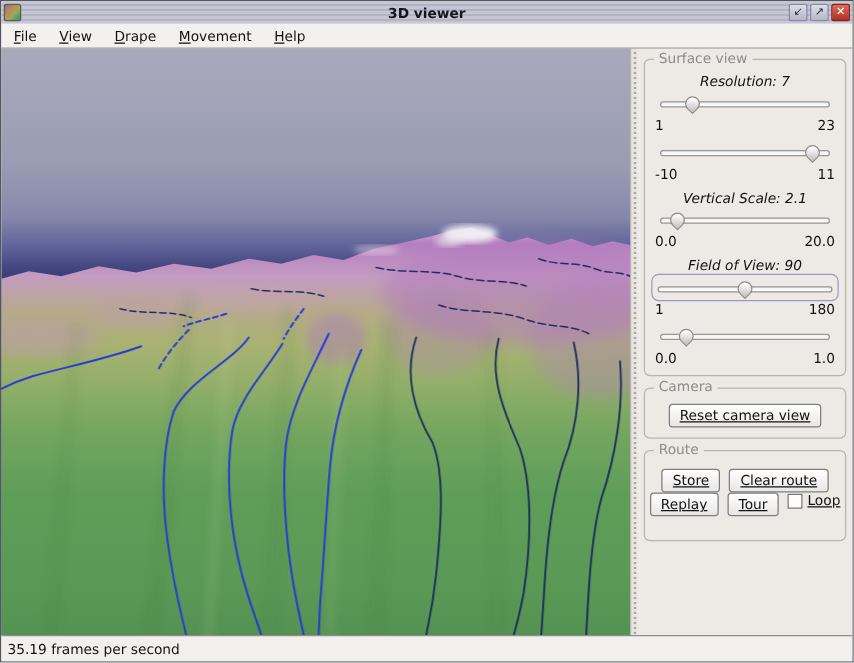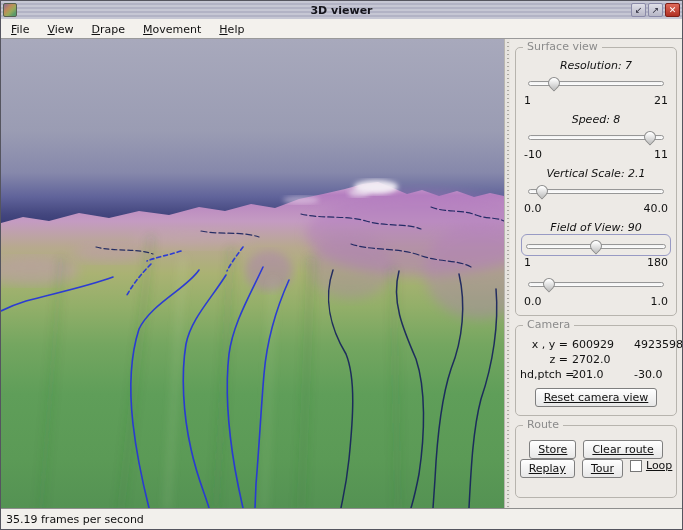--- a/index.html
+++ b/index.html
@@ -211,47 +211,46 @@
 
         <div class="slider-group">
           <div class="slider-label">Resolution: 7</div>
           <div class="slider-row">
             <div class="track">
                 <div class="thumb" style="left: 19%;"></div>
               </div>
           </div>
           <div class="range-row">
             <span>1</span>
-            <span>21</span>
-          </div>
-        </div>
-
-        <div class="slider-group">
-          <div class="slider-label">Speed: 8</div>
+            <span>23</span>
+          </div>
+        </div>
+
+        <div class="slider-group">
           <div class="slider-row">
             <div class="track">
                 <div class="thumb" style="left: 90%;"></div>
               </div>
           </div>
           <div class="range-row">
             <span>-10</span>
             <span>11</span>
           </div>
         </div>
 
         <div class="slider-group">
           <div class="slider-label">Vertical Scale: 2.1</div>
           <div class="slider-row">
             <div class="track">
                 <div class="thumb" style="left: 10%;"></div>
               </div>
           </div>
           <div class="range-row">
             <span>0.0</span>
-            <span>40.0</span>
+            <span>20.0</span>
           </div>
         </div>
 
         <div class="slider-group">
           <div class="slider-label">Field of View: 90</div>
           <div class="slider-row focused">
             <div class="track">
                 <div class="thumb" style="left: 50%;"></div>
               </div>
           </div>
@@ -269,31 +268,20 @@
           </div>
           <div class="range-row">
             <span>0.0</span>
             <span>1.0</span>
           </div>
         </div>
       </div>
 
       <div class="groupbox camera-box">
         <div class="groupbox-title">Camera</div>
-        <div class="cam-grid">
-          <span class="cam-label">x , y =</span>
-          <span class="cam-val">600929</span>
-          <span class="cam-val">4923598</span>
-          <span class="cam-label">z =</span>
-          <span class="cam-val">2702.0</span>
-          <span class="cam-val"></span>
-          <span class="cam-label">hd,ptch =</span>
-          <span class="cam-val">201.0</span>
-          <span class="cam-val">-30.0</span>
-        </div>
         <div class="btn-row">
           <span class="btn">Reset camera view</span>
         </div>
       </div>
 
       <div class="groupbox route-box">
         <div class="groupbox-title">Route</div>
         <div class="btn-row">
           <span class="btn">Store</span>
           <span class="btn">Clear route</span>

